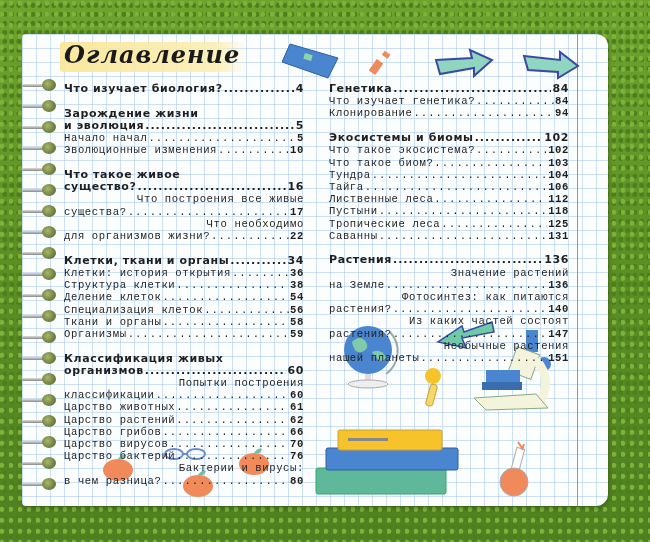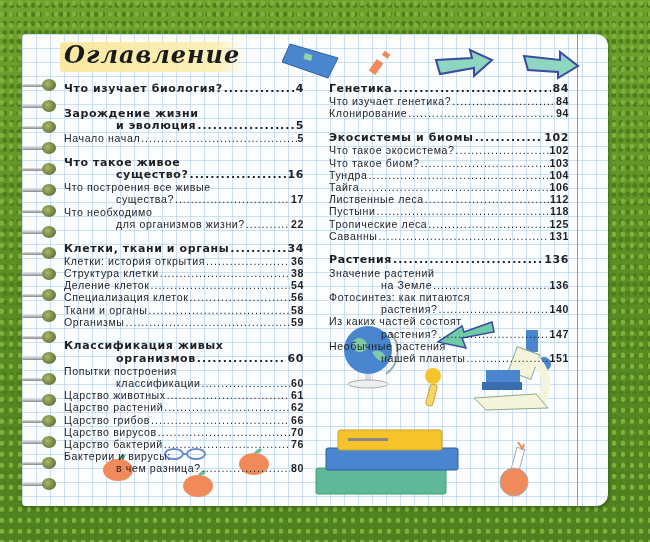--- a/index.html
+++ b/index.html
@@ -37,22 +37,22 @@
   }
   .col { position:absolute; font-size:10.6px; line-height:12.2px; color:#1f1f1f; }
   .col-left { left:64px; top:83px; width:240px; }
   .col-right { left:329px; top:83px; width:240px; }
   .section { margin-bottom:12.5px; }
   .entry { display:flex; align-items:flex-end; white-space:nowrap; }
   .entry .dots { flex:1; overflow:hidden; margin:0 1px; letter-spacing:1px; }
   .entry .dots::before { content:"........................................................................................................"; }
   .entry .page-num { font-weight:bold; }
   .heading { font-family:"DejaVu Sans", sans-serif; font-weight:bold; font-size:11px; letter-spacing:0.6px; }
-  .sub { font-family:Liberation Sans, sans-serif; letter-spacing:0.6px; }
-  .indent { padding-left:16px;margin-left:36px; }
+  .sub { font-family:Liberation Mono, monospace; letter-spacing:0.6px;text-align:right; }
+  .indent { padding-left:0; }
   .line { white-space:nowrap; }
   .deco { position:absolute; }
 </style>
 </head>
 <body>
 
 <div class="page">
   <div class="margin-line"></div>
   <div class="spiral">
     <div class="ring">
@@ -225,20 +225,25 @@
           <span>и эволюция</span>
           <span class="dots"></span>
           <span class="page-num">5</span>
         </div>
     </div>
     <div class="entry sub">
         <span>Начало начал</span>
         <span class="dots"></span>
         <span class="page-num">5</span>
       </div>
+    <div class="entry sub">
+        <span>Эволюционные изменения</span>
+        <span class="dots"></span>
+        <span class="page-num">10</span>
+      </div>
   </div>
 
   <div class="section">
     <div class="heading">
       <div class="line">Что такое живое</div>
       <div class="entry indent">
           <span>существо?</span>
           <span class="dots"></span>
           <span class="page-num">16</span>
         </div>

